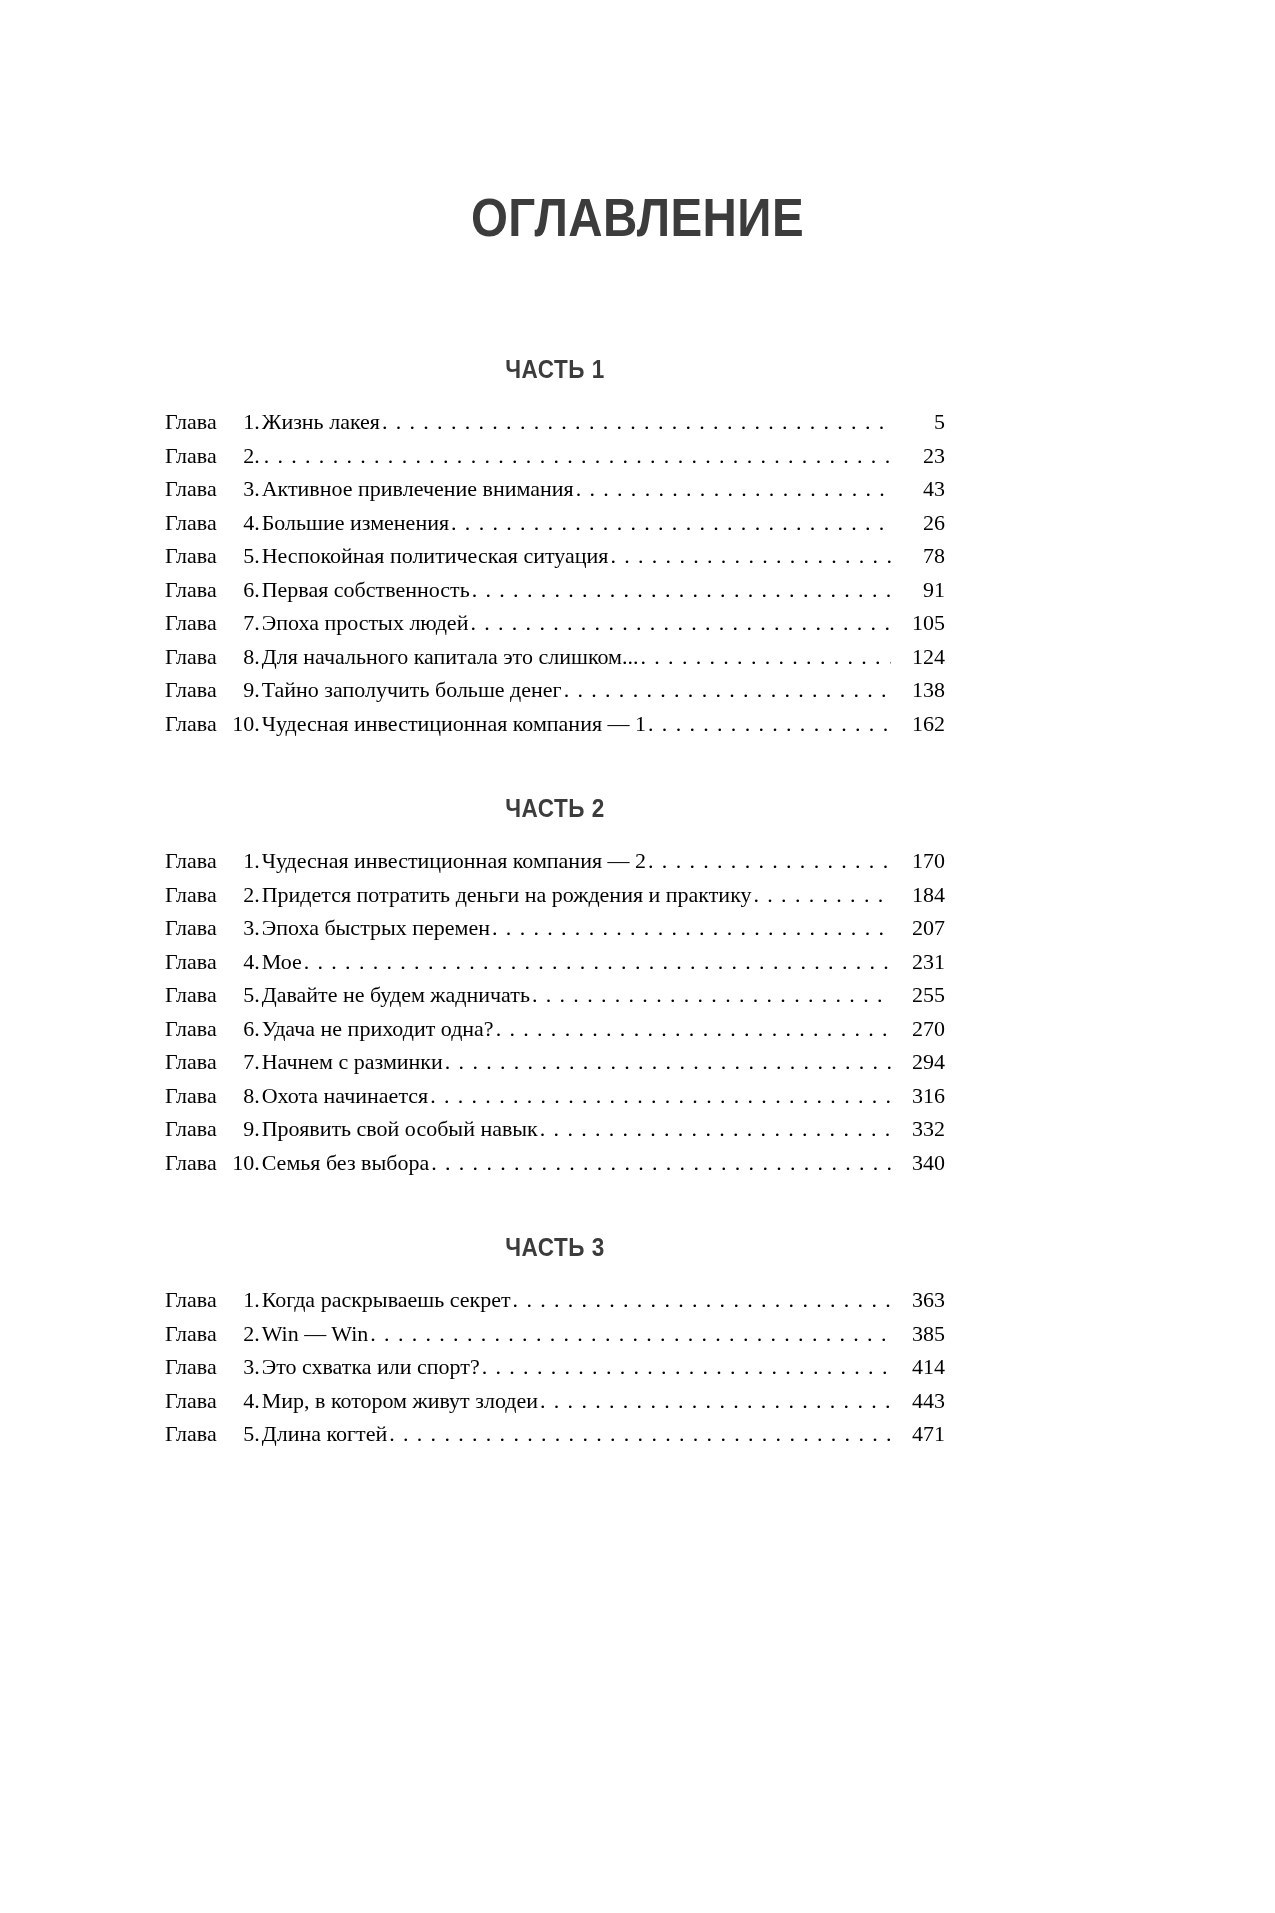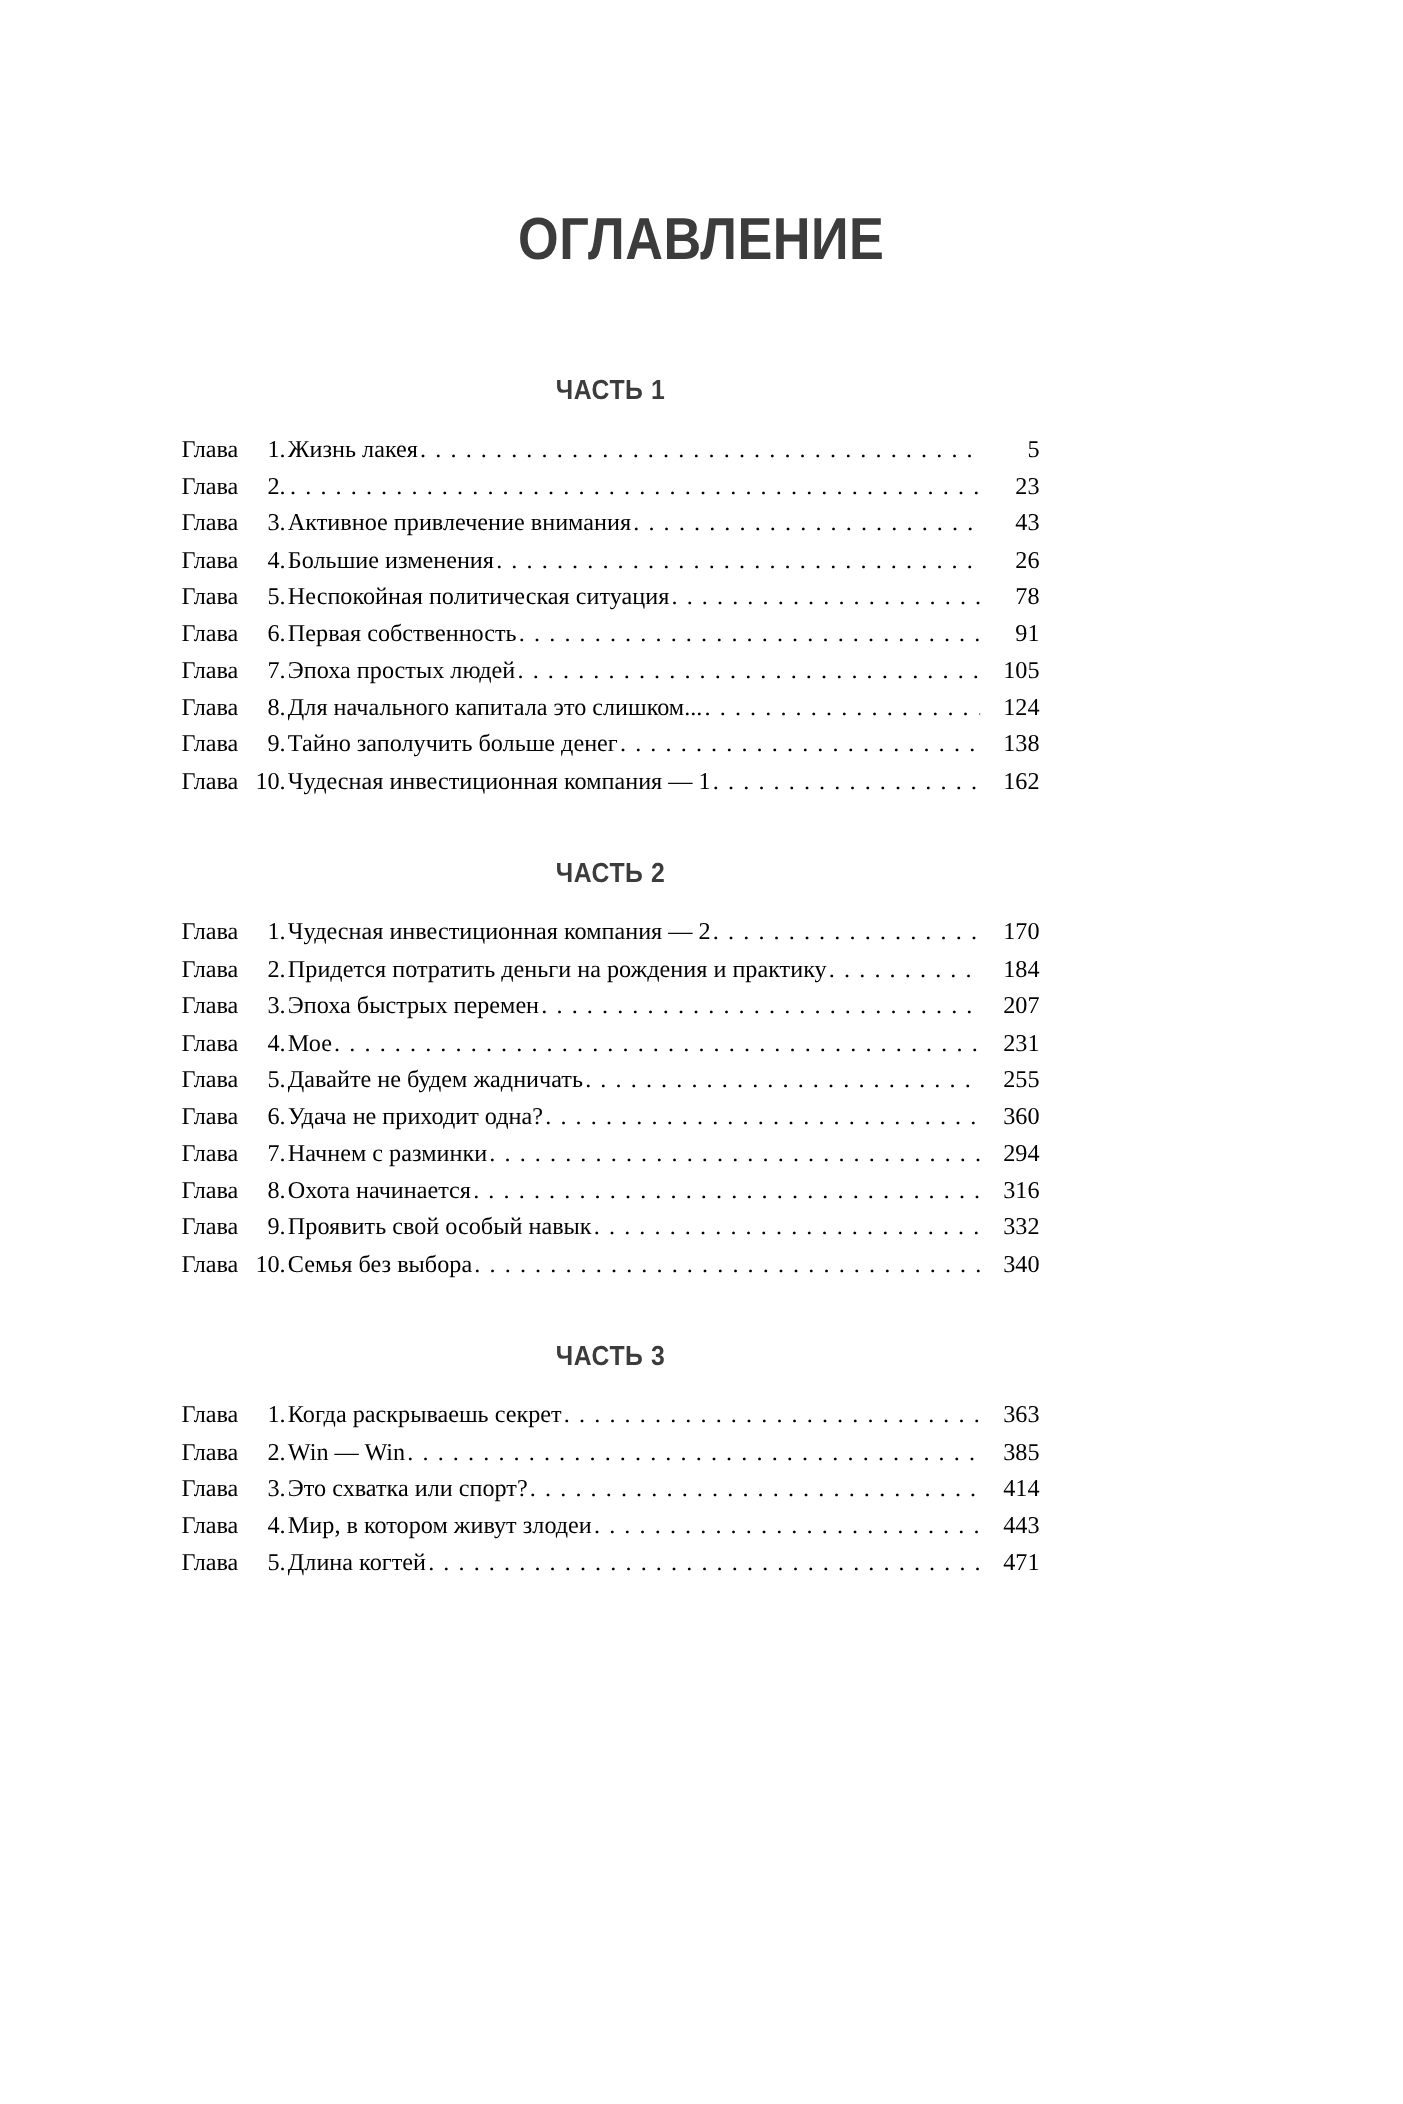--- a/index.html
+++ b/index.html
@@ -32,21 +32,21 @@
     font-weight: bold;
     font-size: 54px;
     letter-spacing: 0.5px;
     color: #3c3c3c;
     transform: scaleX(0.88);
     transform-origin: 50% 50%;
   }
   .toc-body {
     position: absolute;
     left: 165px;
-    top: 341px;
+    top: 355px;
     width: 780px;
   }
   .part {
     margin: 0;
   }
   .part-header {
     text-align: center;
     font-family: "Liberation Sans Narrow", "Liberation Sans", sans-serif;
     font-weight: bold;
     font-size: 25px;
@@ -216,21 +216,21 @@
             <span class="entry-num">5.</span>
             <span class="entry-title">Давайте не будем жадничать</span>
             <span class="entry-leader"></span>
             <span class="entry-page">255</span>
           </div>
           <div class="entry">
             <span class="entry-label">Глава</span>
             <span class="entry-num">6.</span>
             <span class="entry-title">Удача не приходит одна?</span>
             <span class="entry-leader"></span>
-            <span class="entry-page">360</span>
+            <span class="entry-page">270</span>
           </div>
           <div class="entry">
             <span class="entry-label">Глава</span>
             <span class="entry-num">7.</span>
             <span class="entry-title">Начнем с разминки</span>
             <span class="entry-leader"></span>
             <span class="entry-page">294</span>
           </div>
           <div class="entry">
             <span class="entry-label">Глава</span>

